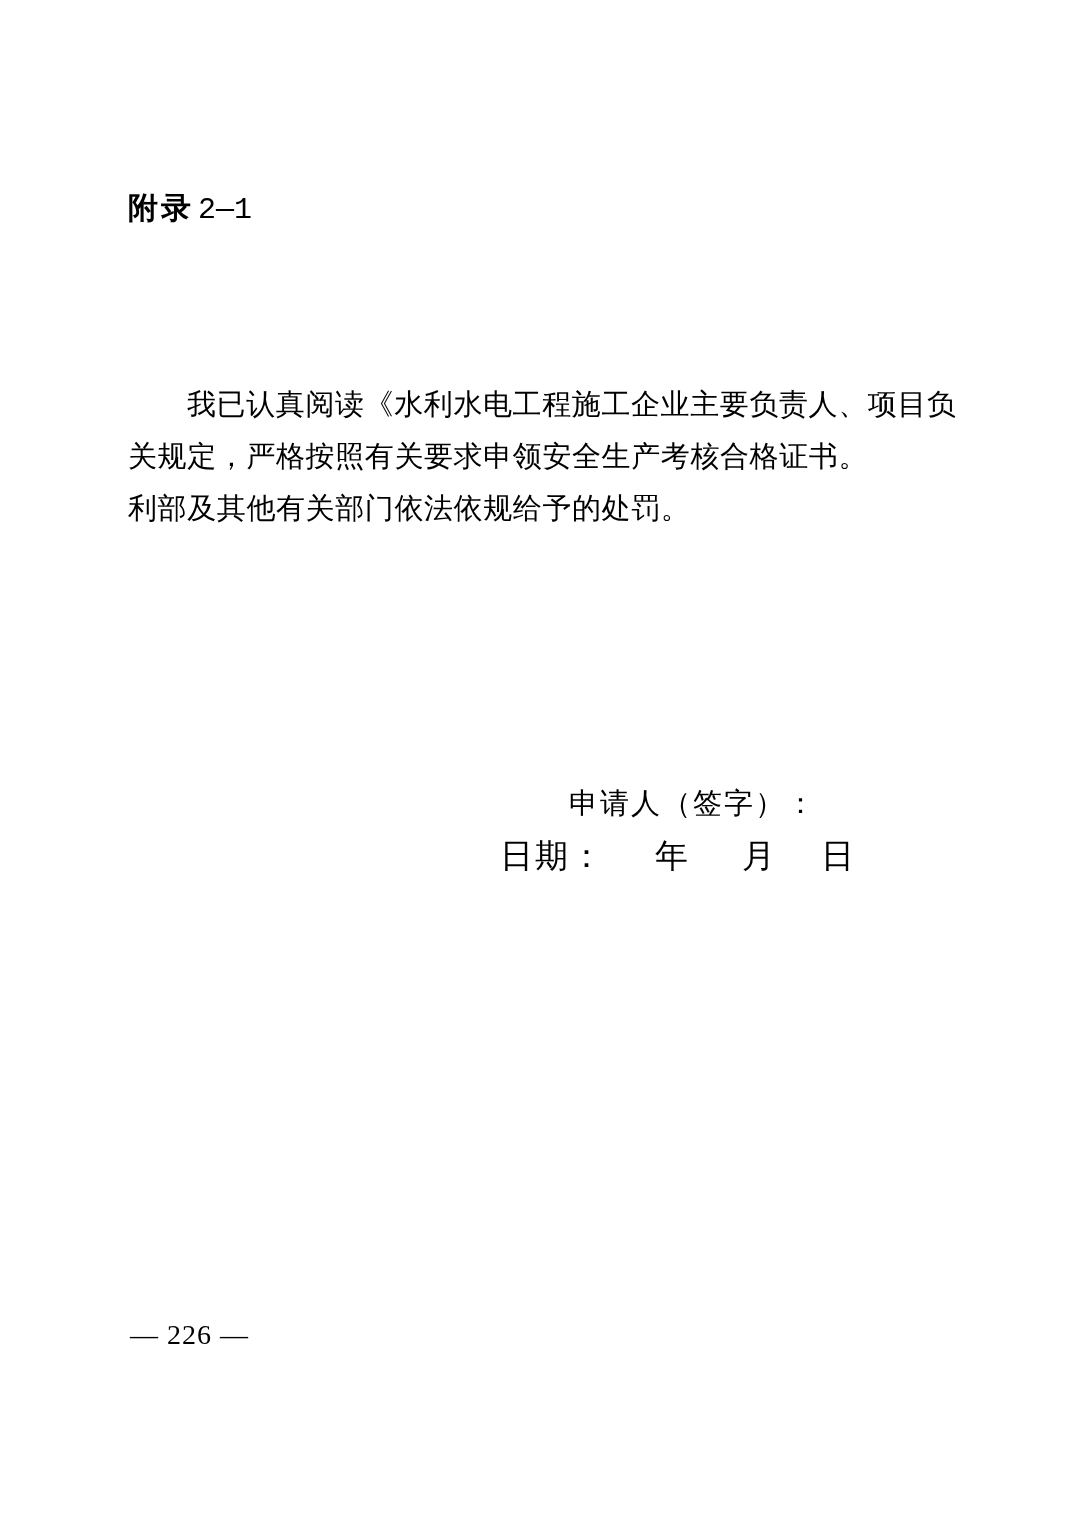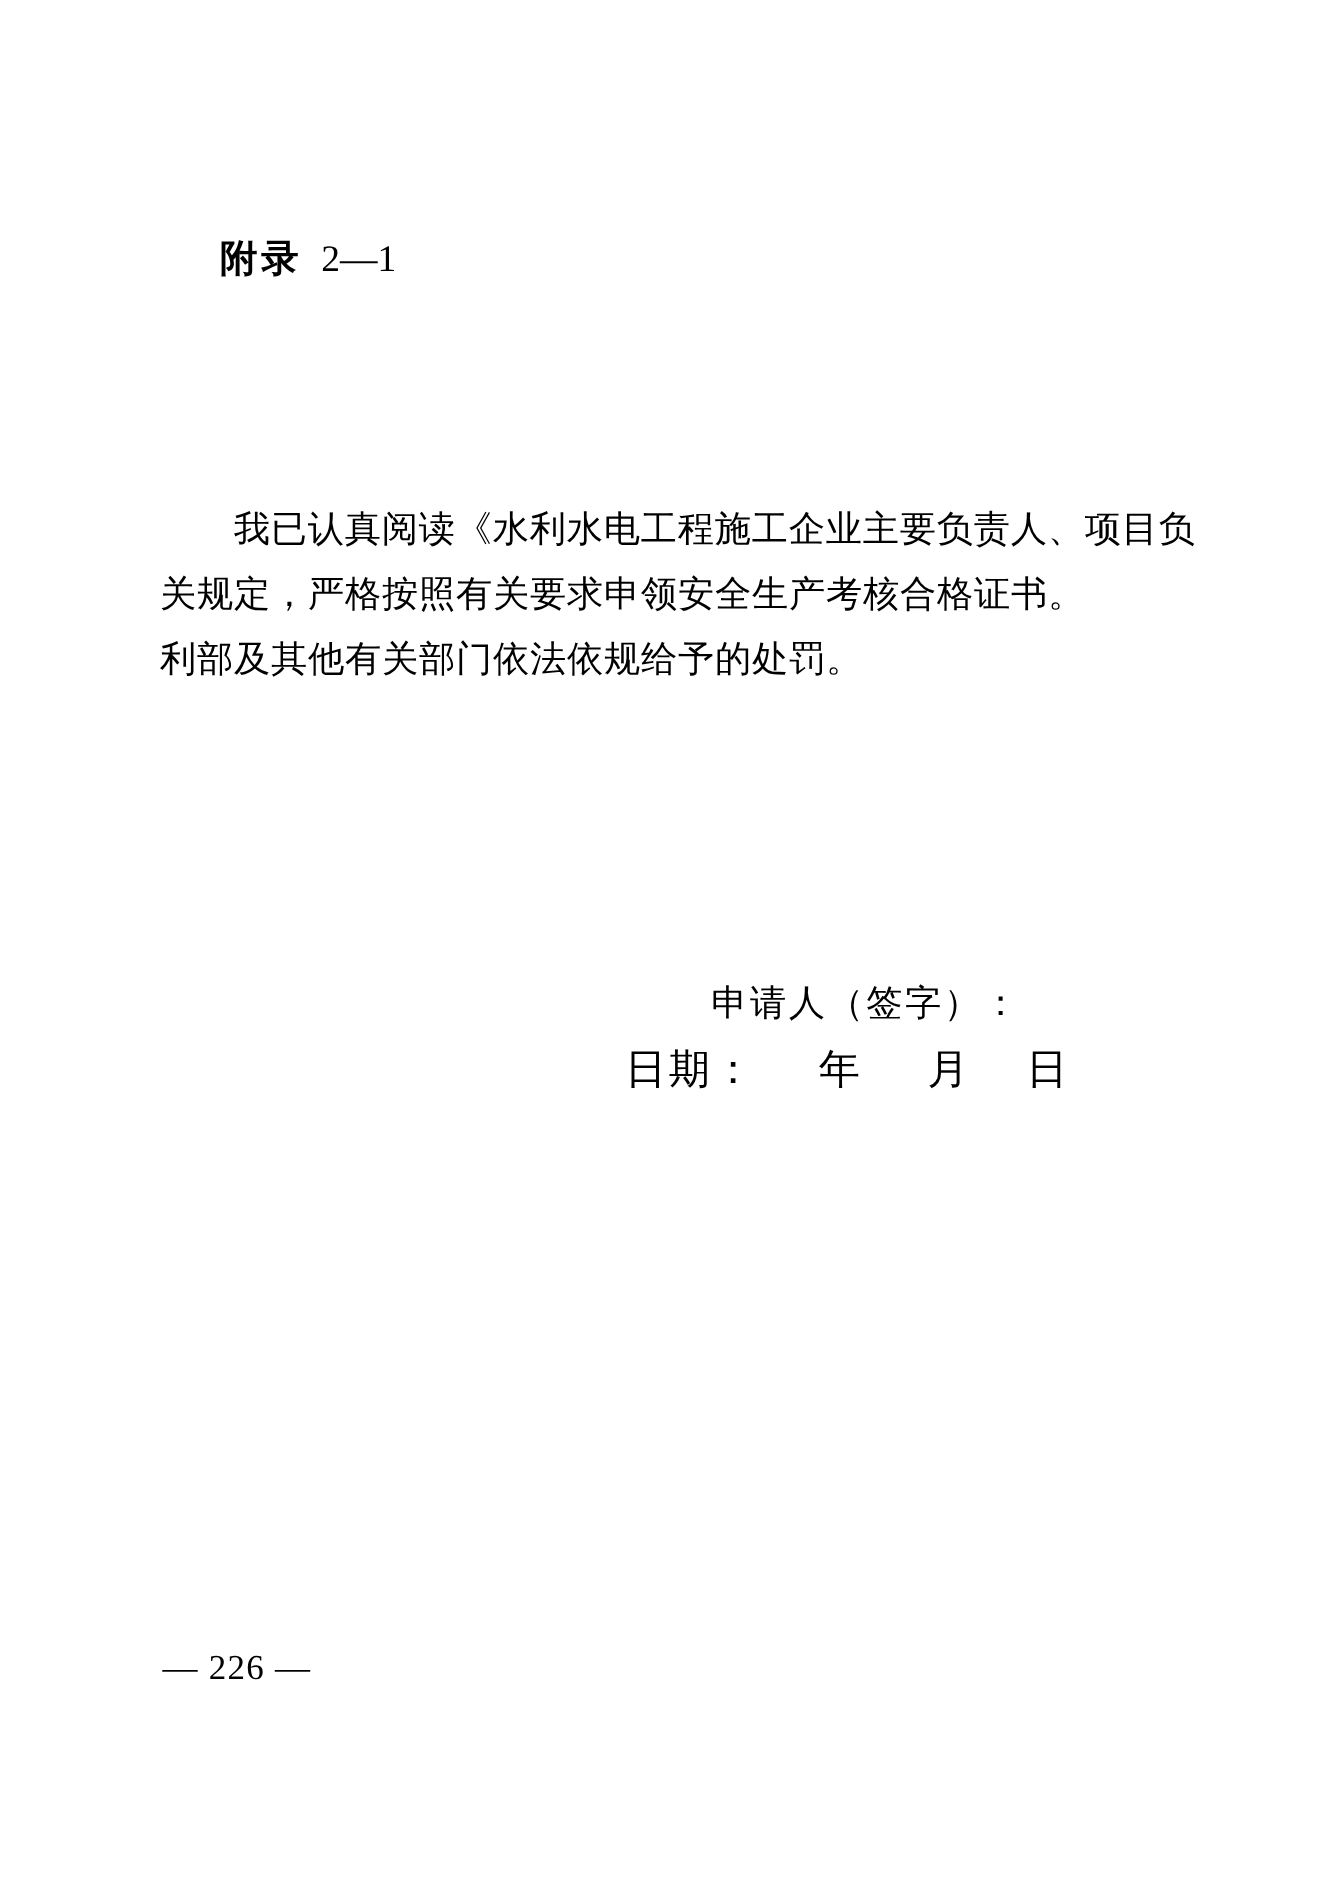--- a/index.html
+++ b/index.html
@@ -18,41 +18,40 @@
     left: 128px;
     top: 190px;
     font-size: 30px;
     line-height: 36px;
     white-space: nowrap;
   }
   .appendix-prefix {
     font-family: "Liberation Sans", "DejaVu Sans", sans-serif;
     font-weight: 700;
     letter-spacing: 3px;
-    margin-left: 48px;
   }
   .appendix-number {
-    font-family: Liberation Serif, serif;
-    margin-left: 15px;
+    font-family: Liberation Mono, monospace;
+    margin-left: 4px;
   }
   .doc-title {
     position: absolute;
     left: 0;
     top: 287px;
     width: 100%;
     text-align: center;
     font-size: 40px;
     font-weight: 700;
     letter-spacing: 1px;
     line-height: 46px;
   }
   .body-text {
     position: absolute;
     left: 128px;
-    top: 398px;
+    top: 378px;
     width: 834px;
   }
   .body-line {
     height: 52px;
     line-height: 52px;
     font-size: 29px;
     letter-spacing: 0.6px;
     white-space: nowrap;
   }
   .body-line.indent { padding-left: 59px; }

